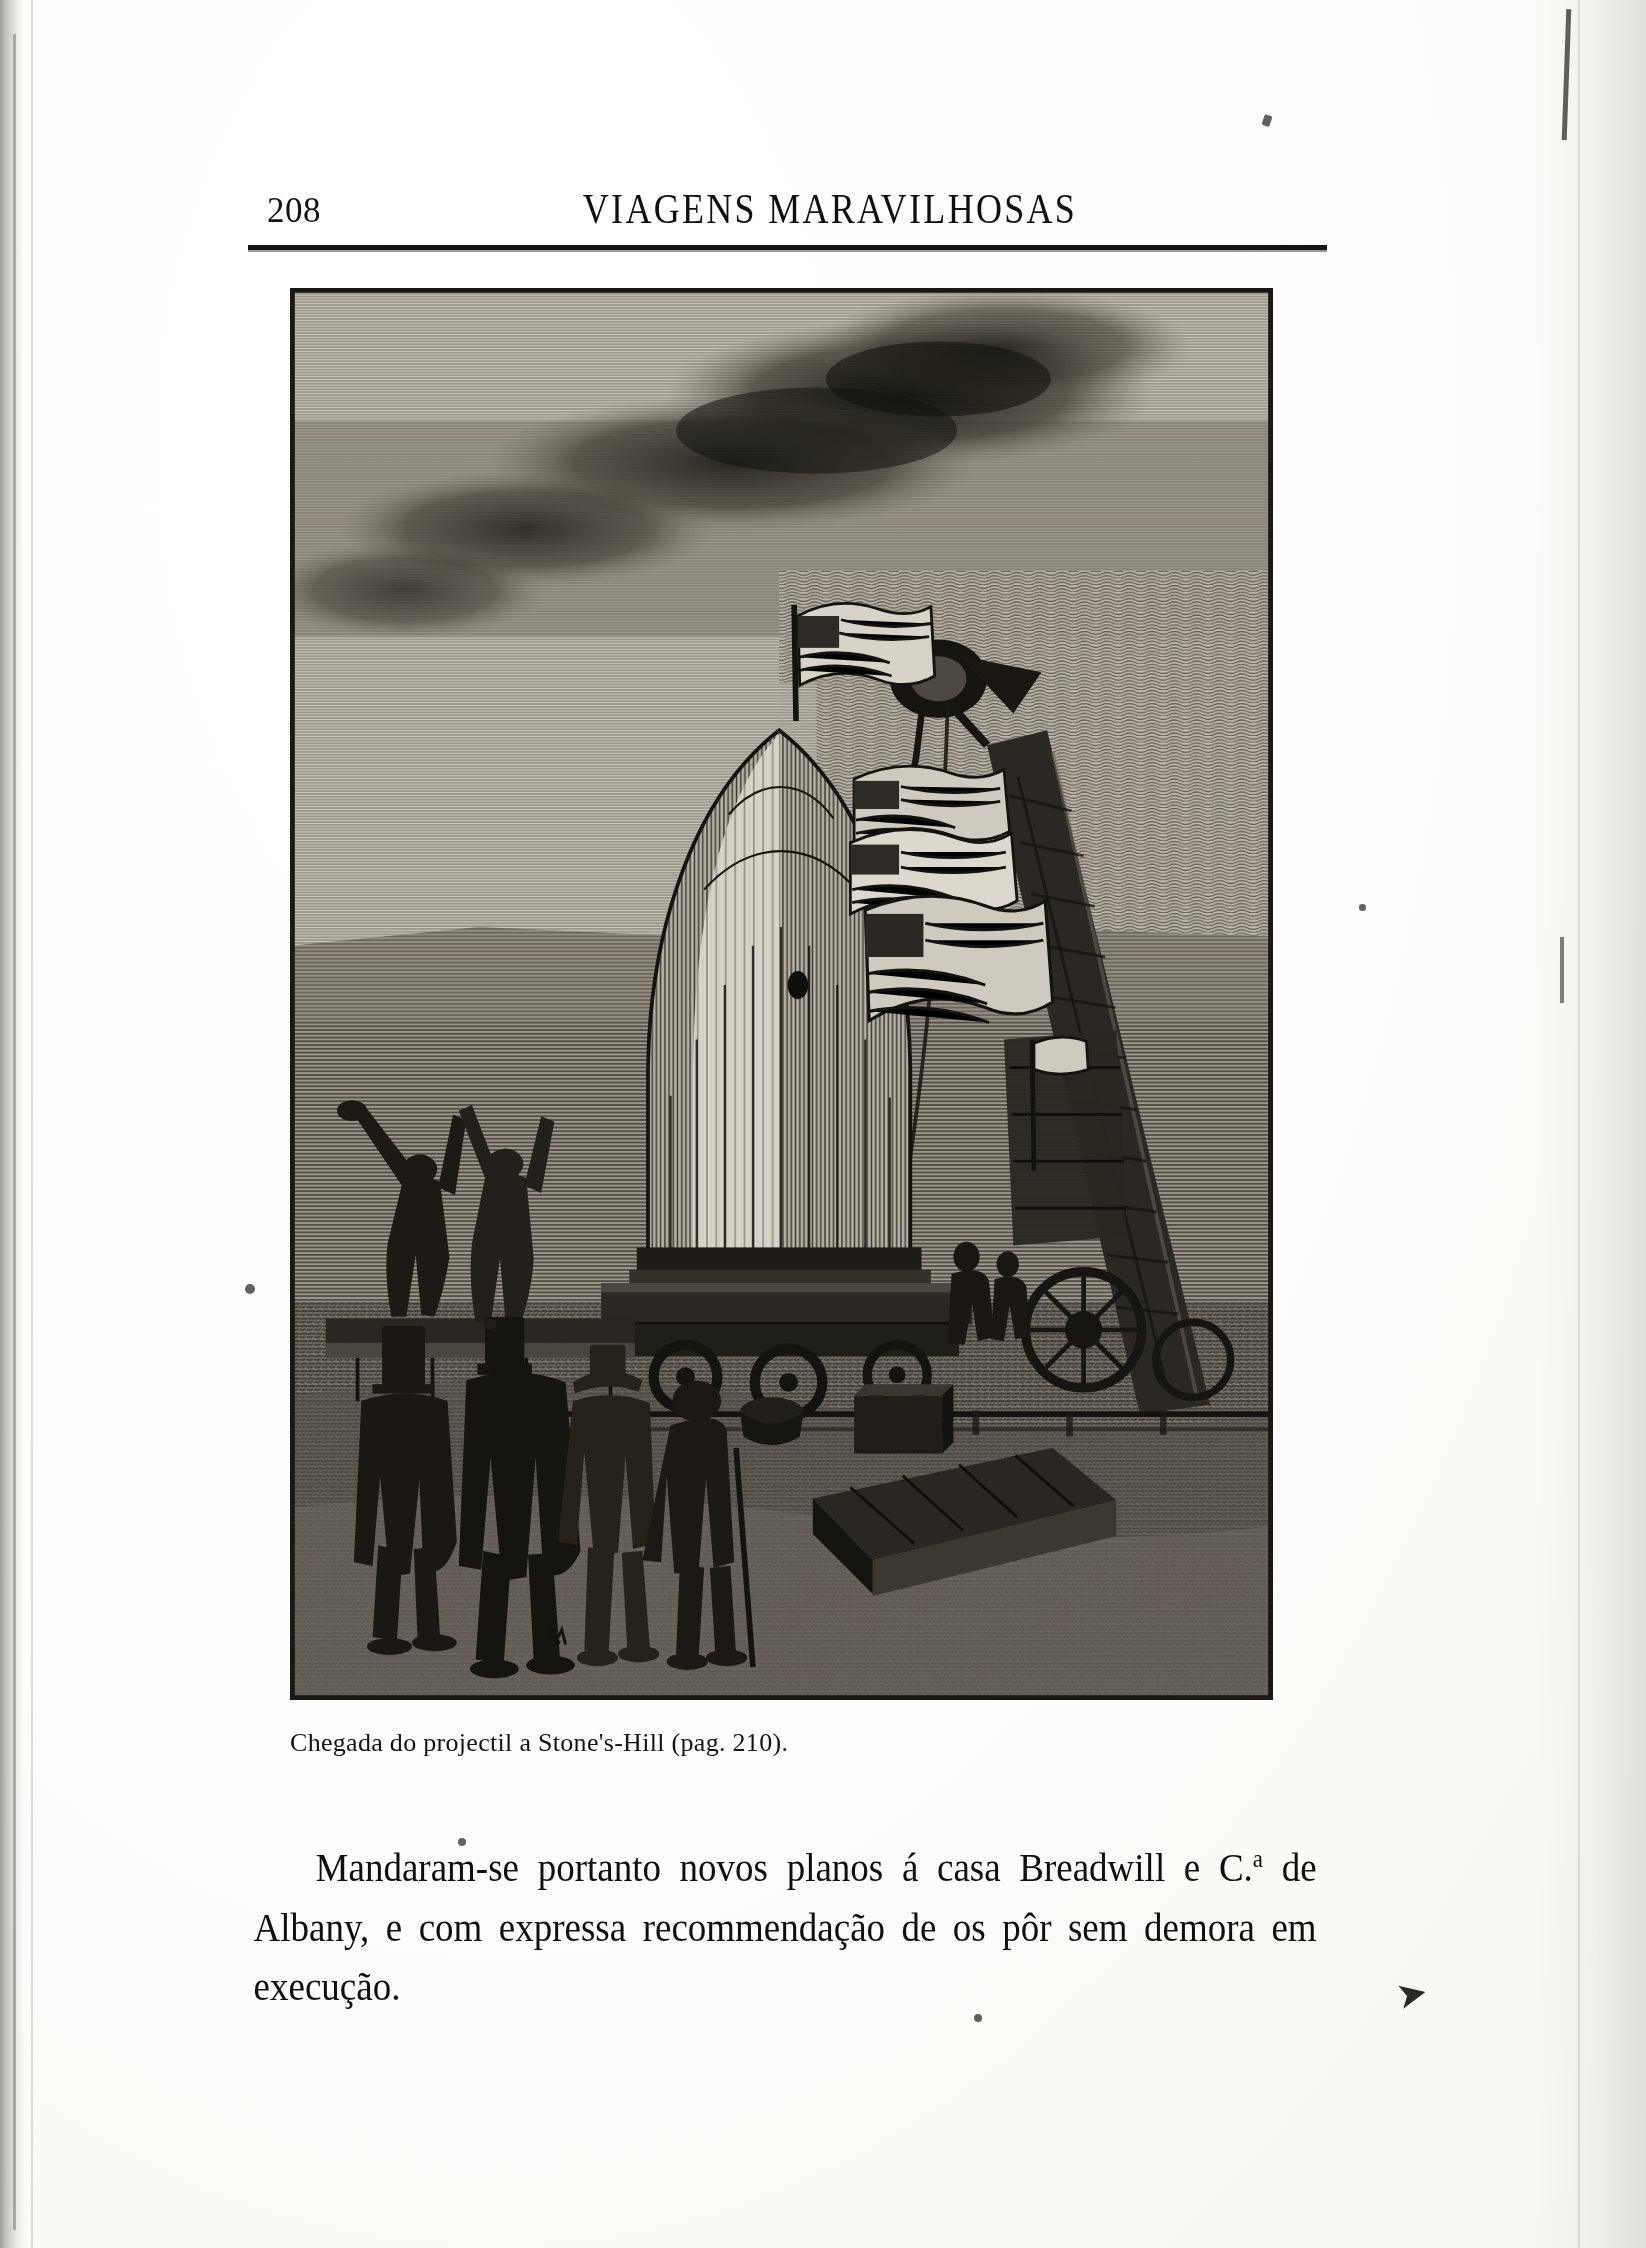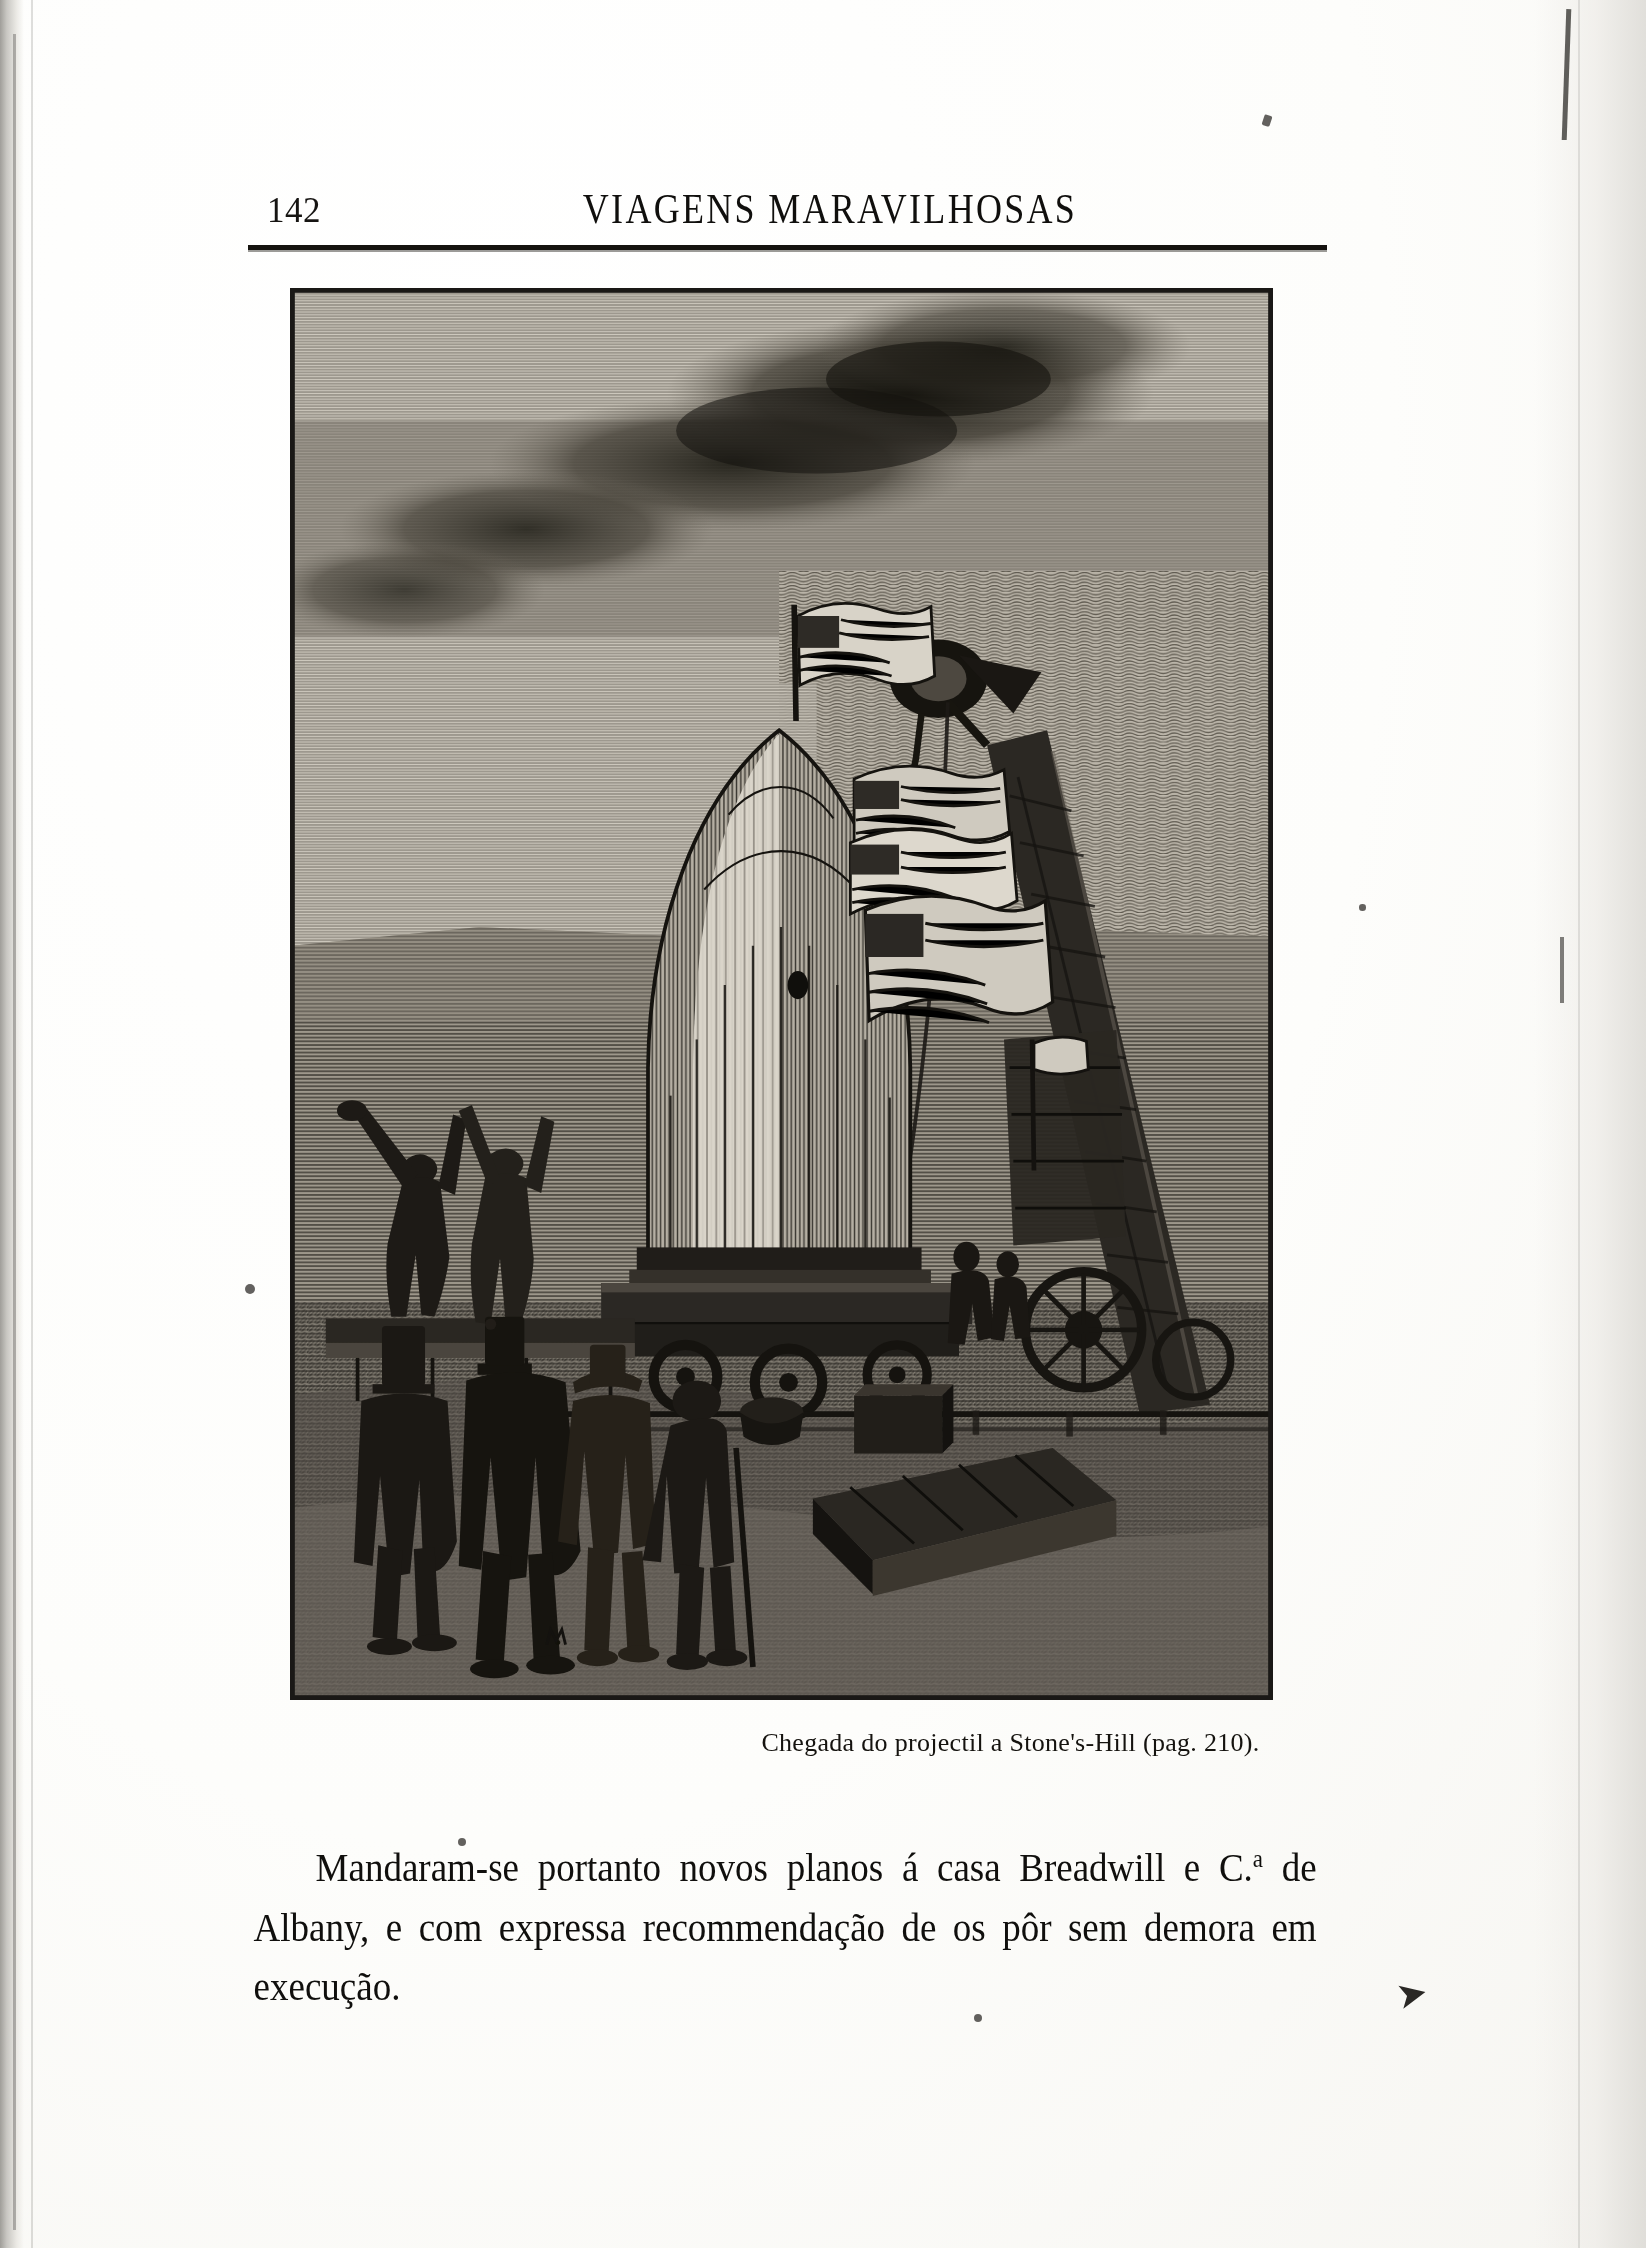--- a/index.html
+++ b/index.html
@@ -135,21 +135,21 @@
     width: 979px;
     height: 1408px;
     border: 2.8px solid #1a1816;
     background: #cfcabf;
     overflow: hidden;
   }
   .plate svg { display: block; }
 
   .caption {
     margin-top: 28px;
-    text-align: right;
+    text-align: left;
     font-size: 26px;
     color: #15130f;
     letter-spacing: 0.3px;
     font-family: "Liberation Serif", serif;
     padding-right: 9.4px;
   }
 
   
   .bodytext {
     margin-top: 81px;
@@ -197,21 +197,21 @@
 <div class="speck stray-dot-1"></div>
 <div class="speck stray-dot-2"></div>
 <div class="speck stray-dot-3"></div>
 <div class="speck stray-dot-4"></div>
 <div class="speck stray-dot-5"></div>
 <div class="caret-mark">➤</div>
 
 <div class="content">
 
   <div class="running-head">
-    <div class="folio">142</div>
+    <div class="folio">208</div>
     <div class="head-title">VIAGENS MARAVILHOSAS</div>
     <div class="head-rule"></div>
   </div>
 
   <div class="plate-wrap">
     <div class="plate">
       <svg viewBox="0 0 1045 1503" width="979" height="1408" xmlns="http://www.w3.org/2000/svg">
         <defs>
 
           <pattern id="skyHatch" width="6" height="6" patternUnits="userSpaceOnUse">

